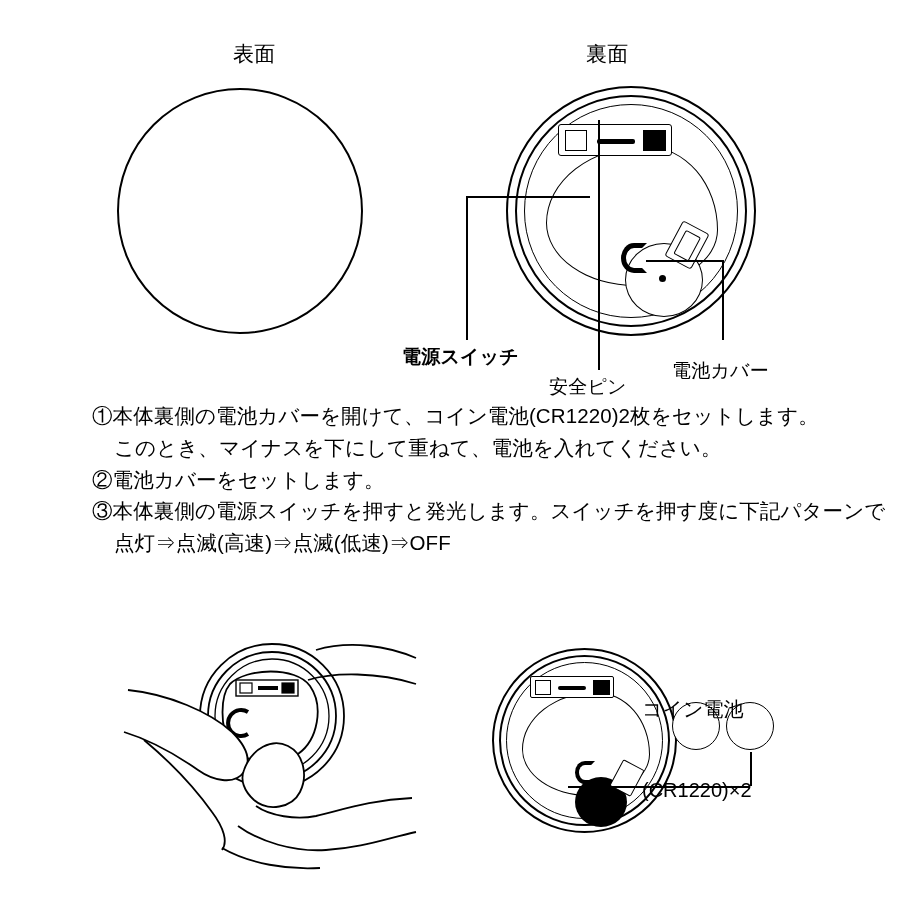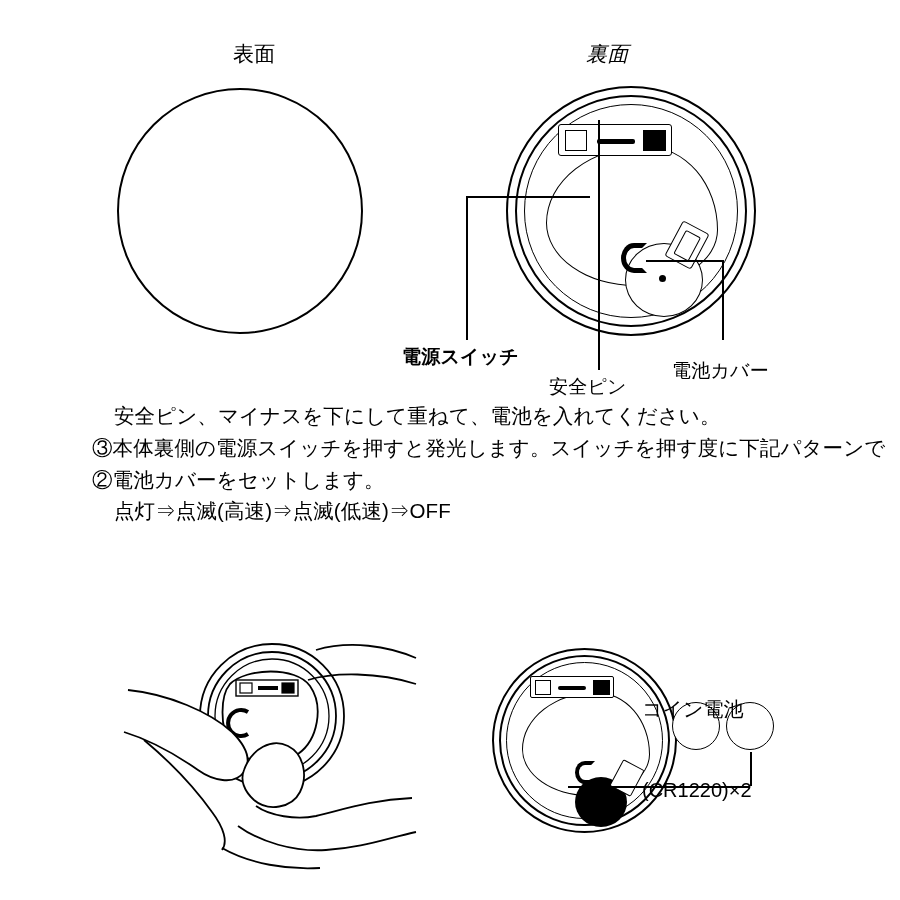--- a/index.html
+++ b/index.html
@@ -323,21 +323,21 @@
     white-space: pre;
   }
 </style>
 </head>
 <body>
 
 <div class="page">
 
   <div class="lbl lbl-title" style="left:233px; top:40px;">表面</div>
 
-  <div class="lbl lbl-title" style="left:586px; top:40px;font-style:italic;">裏面</div>
+  <div class="lbl lbl-title" style="left:586px; top:40px;">裏面</div>
 
   <div class="front-circle"></div>
 
   <div class="back-unit">
     <div class="ring r1"></div>
     <div class="ring r2"></div>
     <div class="ring r3"></div>
 
     <div class="cover-blob">
       <div class="cover-inner"></div>
@@ -359,23 +359,24 @@
   <div class="line vline" style="left:598px; top:120px; height:250px;"></div>
 
   <div class="line hline" style="left:646px; top:260px; width:76px;"></div>
   <div class="line vline" style="left:722px; top:260px; height:80px;"></div>
 
   <div class="lbl" style="left:402px; top:344px;font-weight:bold;">電源スイッチ</div>
   <div class="lbl" style="left:549px; top:374px;">安全ピン</div>
   <div class="lbl" style="left:672px; top:358px;">電池カバー</div>
 
   <div class="instructions">
-    <div class="ind">安全ピン、マイナスを下にして重ねて、電池を入れてください。</div>
+    <div>①本体裏側の電池カバーを開けて、コイン電池(CR1220)2枚をセットします。</div>
+    <div class="ind">このとき、マイナスを下にして重ねて、電池を入れてください。</div>
+    <div>②電池カバーをセットします。</div>
     <div>③本体裏側の電源スイッチを押すと発光します。スイッチを押す度に下記パターンで</div>
-    <div>②電池カバーをセットします。</div>
     <div class="ind">点灯⇒点滅(高速)⇒点滅(低速)⇒OFF</div>
   </div>
 
   <div class="hands">
     <svg width="300" height="250" viewBox="0 0 300 250" fill="none" stroke="#000" stroke-width="1.8">
 
       <circle cx="152" cy="96" r="72" fill="#fff"></circle>
       <circle cx="152" cy="96" r="64"></circle>
       <circle cx="152" cy="96" r="57" stroke-width="1.3"></circle>
 

